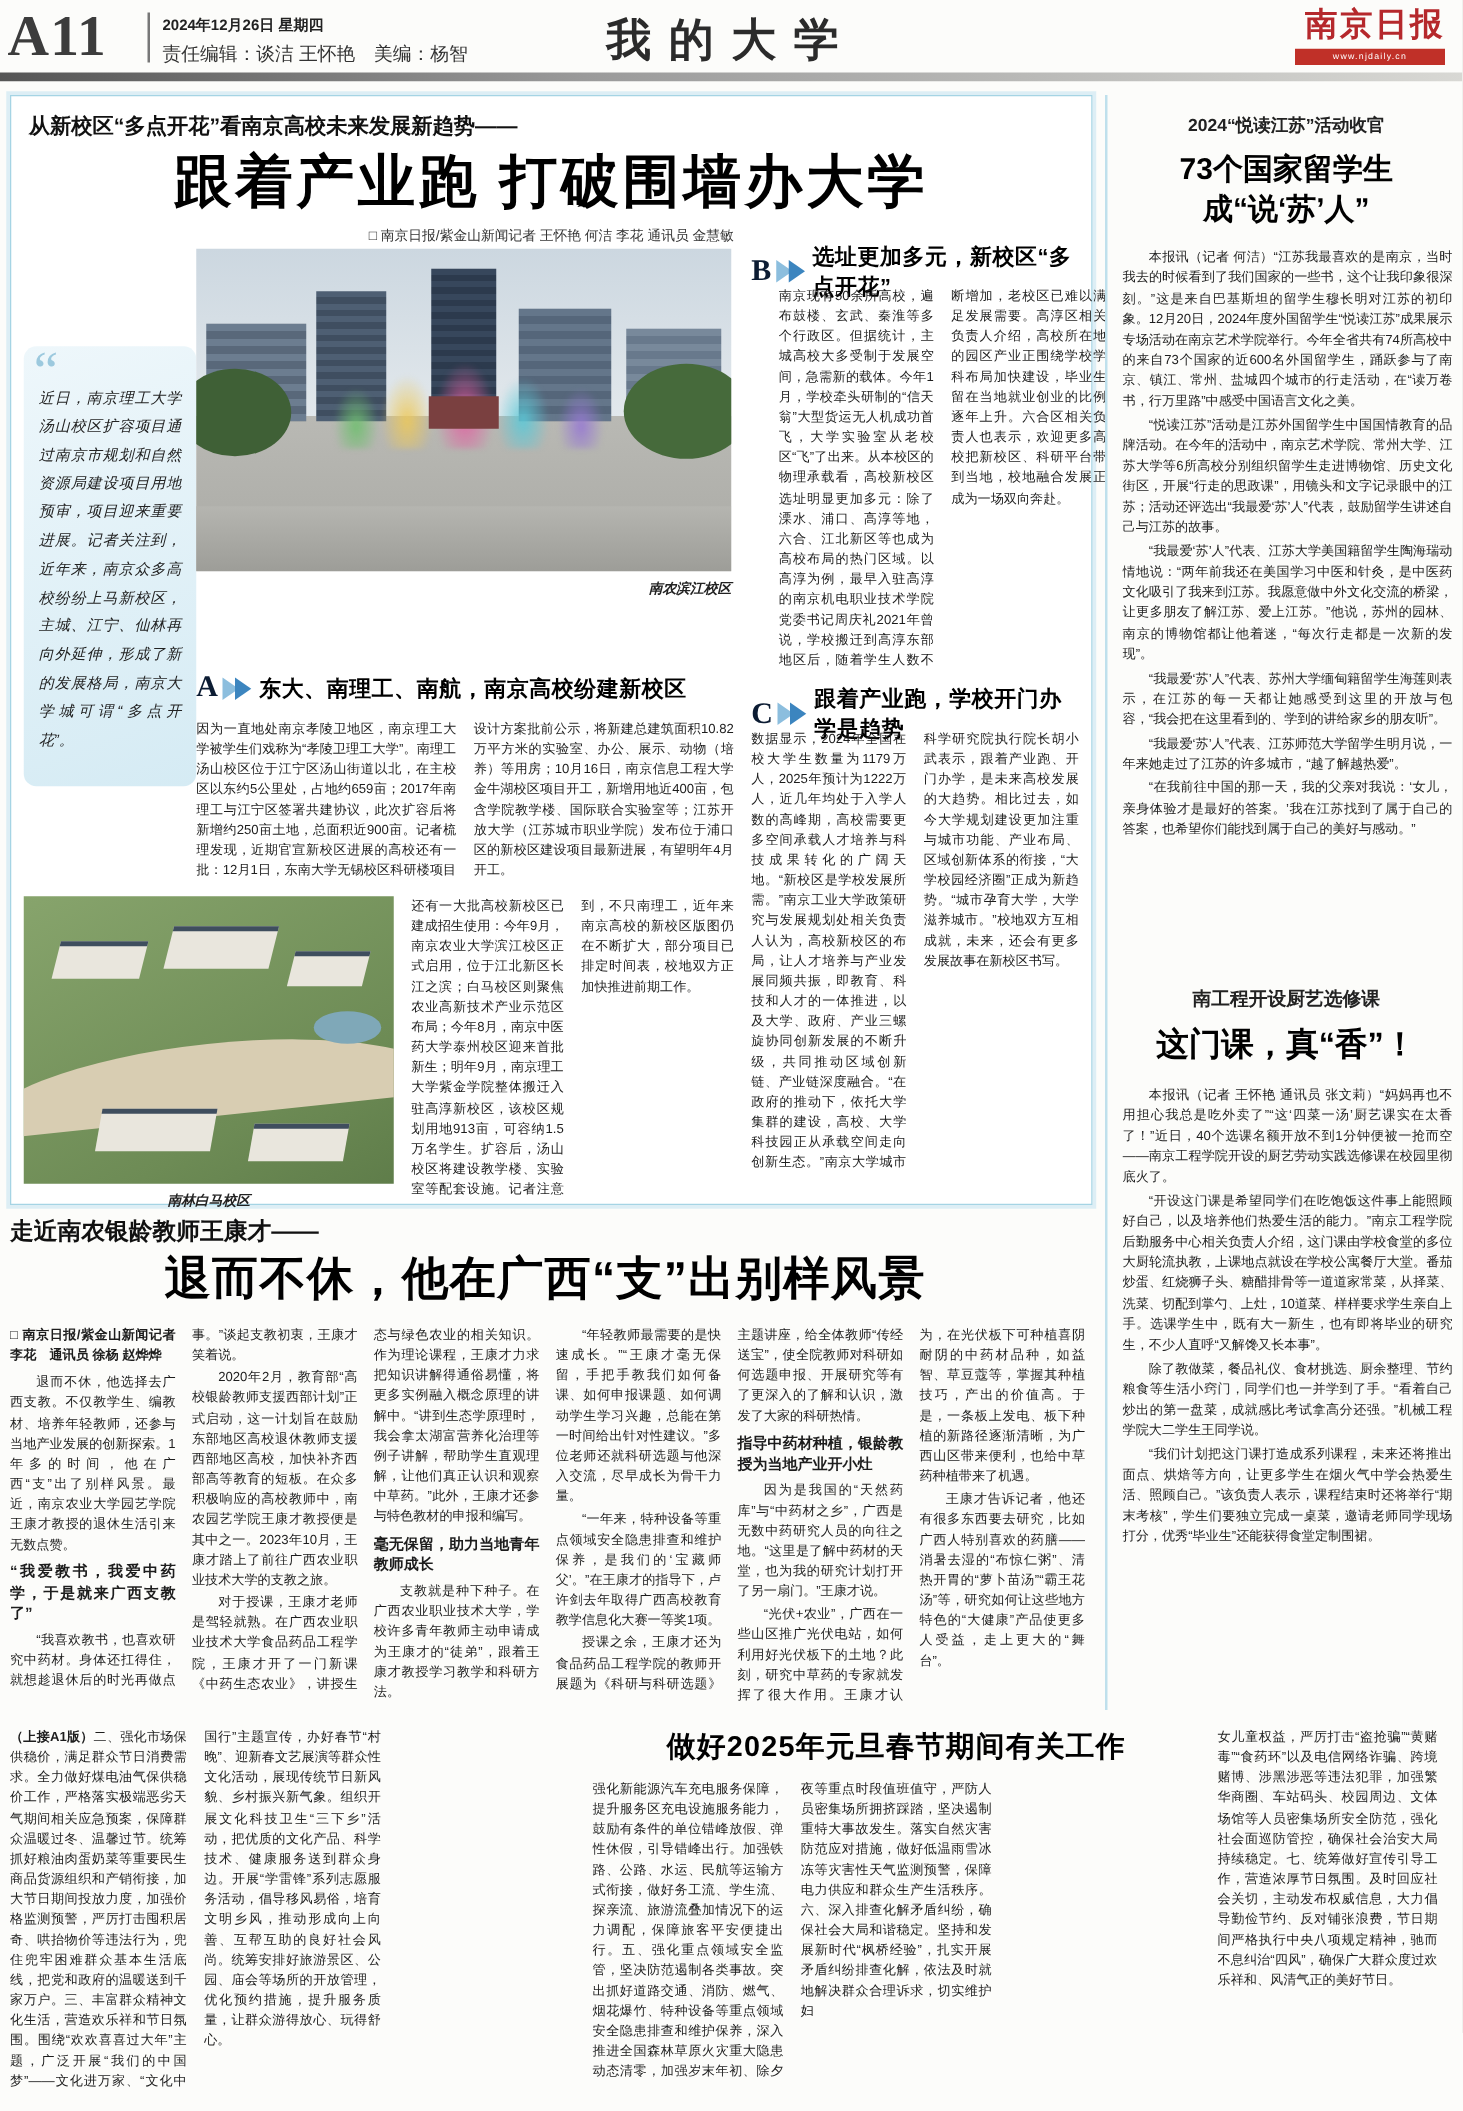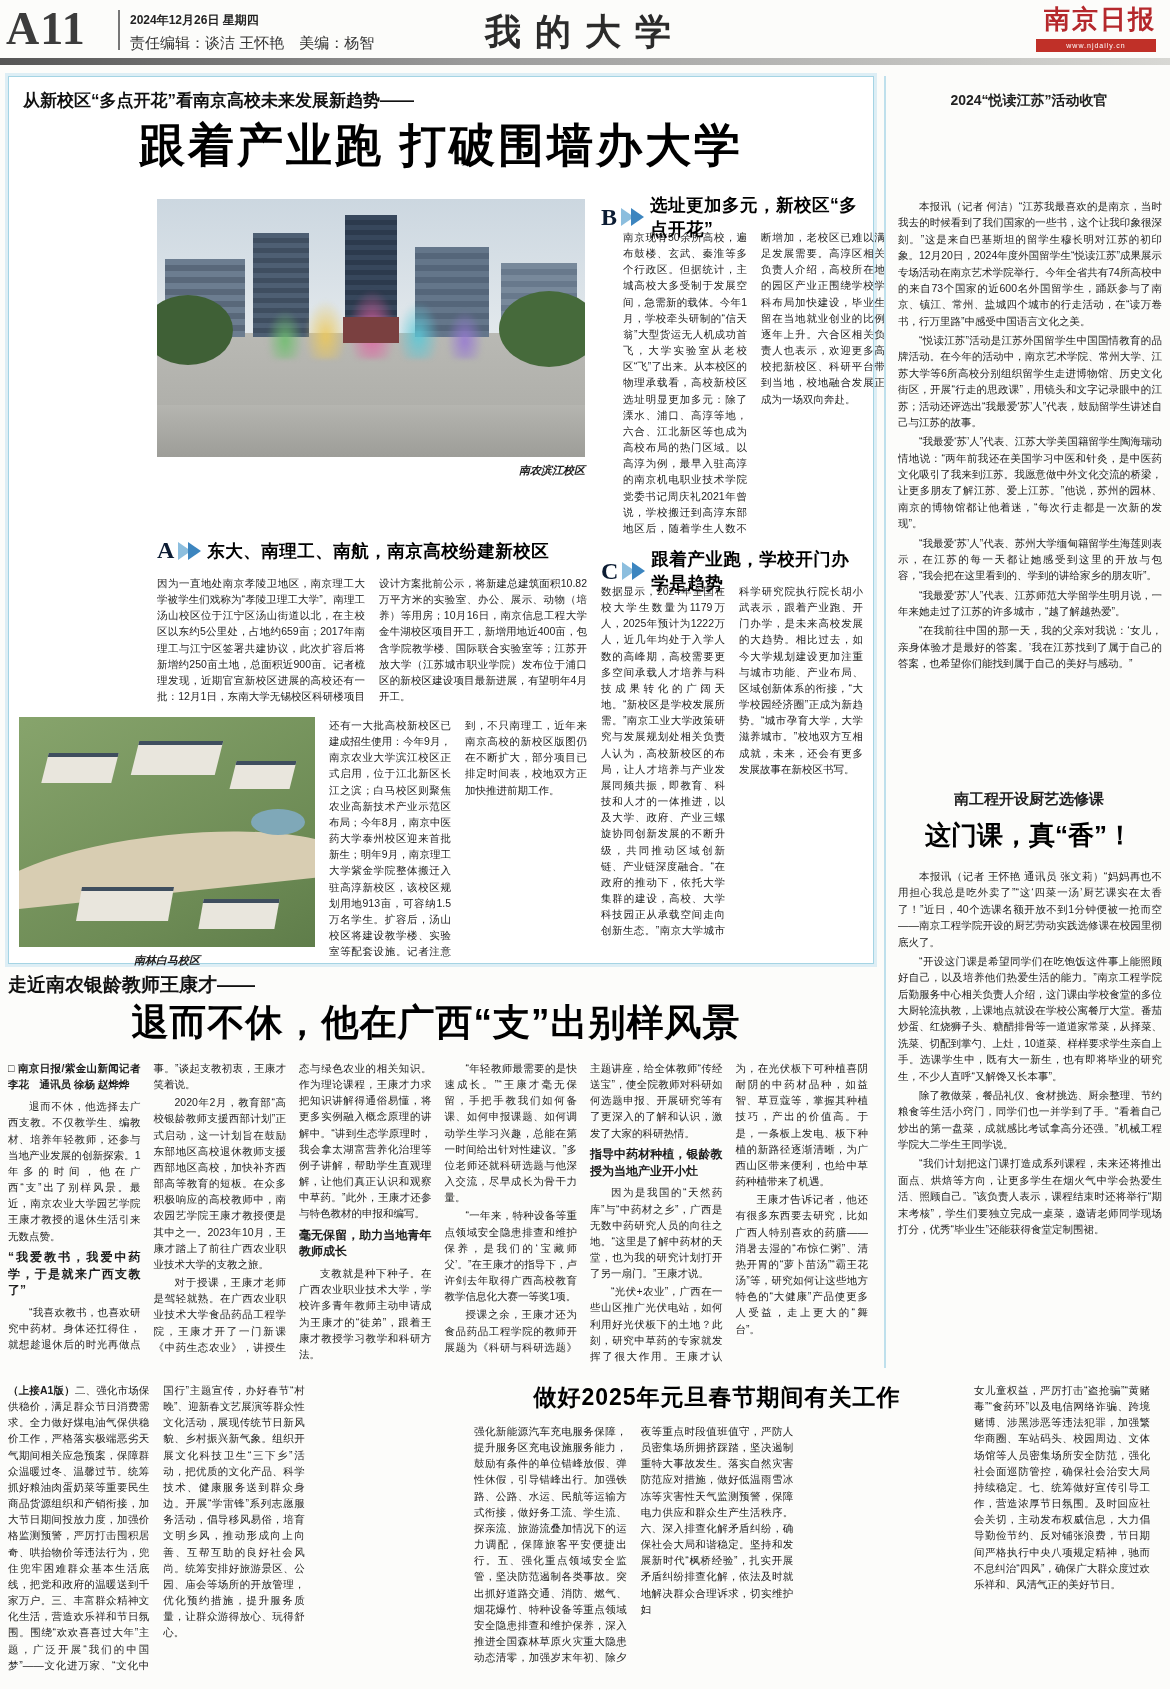--- a/index.html
+++ b/index.html
@@ -139,21 +139,25 @@
     <div class="brand">
       <div class="brand-name">南京日报</div>
       <div class="brand-bar">www.njdaily.cn</div>
     </div>
   </div>
   <div class="hdr-band"></div>
 
   <div class="main-box">
     <div class="kicker1">从新校区“多点开花”看南京高校未来发展新趋势——</div>
     <div class="headline1">跟着产业跑 打破围墙办大学</div>
-
+    <div class="byline1">□ 南京日报/紫金山新闻记者 王怀艳 何洁 李花 通讯员 金慧敏</div>
+
+    <div class="intro-panel">
+      <div class="intro-text">近日，南京理工大学汤山校区扩容项目通过南京市规划和自然资源局建设项目用地预审，项目迎来重要进展。记者关注到，近年来，南京众多高校纷纷上马新校区，主城、江宁、仙林再向外延伸，形成了新的发展格局，南京大学城可谓“多点开花”。</div>
+    </div>
 
     <div class="photo1">
       <div class="p1-bldg p1-b1"></div>
       <div class="p1-bldg p1-b2"></div>
       <div class="p1-bldg p1-b3"></div>
       <div class="p1-bldg p1-b4"></div>
       <div class="p1-bldg p1-b5"></div>
       <div class="p1-fountain"></div>
       <div class="p1-tree-l"></div>
       <div class="p1-tree-r"></div>
@@ -194,20 +198,24 @@
       <span class="sec-letter">C</span>
       <span class="chev chev1"></span>
       <span class="chev chev2"></span>
       <span class="sec-title">跟着产业跑，学校开门办学是趋势</span>
     </div>
     <div class="ctext col-text cols2">数据显示，2024年全国在校大学生数量为1179万人，2025年预计为1222万人，近几年均处于入学人数的高峰期，高校需要更多空间承载人才培养与科技成果转化的广阔天地。“新校区是学校发展所需。”南京工业大学政策研究与发展规划处相关负责人认为，高校新校区的布局，让人才培养与产业发展同频共振，即教育、科技和人才的一体推进，以及大学、政府、产业三螺旋协同创新发展的不断升级，共同推动区域创新链、产业链深度融合。“在政府的推动下，依托大学集群的建设，高校、大学科技园正从承载空间走向创新生态。”南京大学城市科学研究院执行院长胡小武表示，跟着产业跑、开门办学，是未来高校发展的大趋势。相比过去，如今大学规划建设更加注重与城市功能、产业布局、区域创新体系的衔接，“大学校园经济圈”正成为新趋势。“城市孕育大学，大学滋养城市。”校地双方互相成就，未来，还会有更多发展故事在新校区书写。</div>
   </div>
 
   <div class="sidebar">
     <div class="sb-kicker a1-kicker">2024“悦读江苏”活动收官</div>
+    <div class="sb-headline a1-headline">
+      <div>73个国家留学生</div>
+      <div>成“说‘苏’人”</div>
+    </div>
     <div class="sb-body a1-body">
       <p>本报讯（记者 何洁）“江苏我最喜欢的是南京，当时我去的时候看到了我们国家的一些书，这个让我印象很深刻。”这是来自巴基斯坦的留学生穆长明对江苏的初印象。12月20日，2024年度外国留学生“悦读江苏”成果展示专场活动在南京艺术学院举行。今年全省共有74所高校中的来自73个国家的近600名外国留学生，踊跃参与了南京、镇江、常州、盐城四个城市的行走活动，在“读万卷书，行万里路”中感受中国语言文化之美。</p>
       <p>“悦读江苏”活动是江苏外国留学生中国国情教育的品牌活动。在今年的活动中，南京艺术学院、常州大学、江苏大学等6所高校分别组织留学生走进博物馆、历史文化街区，开展“行走的思政课”，用镜头和文字记录眼中的江苏；活动还评选出“我最爱‘苏’人”代表，鼓励留学生讲述自己与江苏的故事。</p>
       <p>“我最爱‘苏’人”代表、江苏大学美国籍留学生陶海瑞动情地说：“两年前我还在美国学习中医和针灸，是中医药文化吸引了我来到江苏。我愿意做中外文化交流的桥梁，让更多朋友了解江苏、爱上江苏。”他说，苏州的园林、南京的博物馆都让他着迷，“每次行走都是一次新的发现”。</p>
       <p>“我最爱‘苏’人”代表、苏州大学缅甸籍留学生海莲则表示，在江苏的每一天都让她感受到这里的开放与包容，“我会把在这里看到的、学到的讲给家乡的朋友听”。</p>
       <p>“我最爱‘苏’人”代表、江苏师范大学留学生明月说，一年来她走过了江苏的许多城市，“越了解越热爱”。</p>
       <p>“在我前往中国的那一天，我的父亲对我说：‘女儿，亲身体验才是最好的答案。’我在江苏找到了属于自己的答案，也希望你们能找到属于自己的美好与感动。”</p>
     </div>
 
     <div class="sb-kicker a2-kicker">南工程开设厨艺选修课</div>

